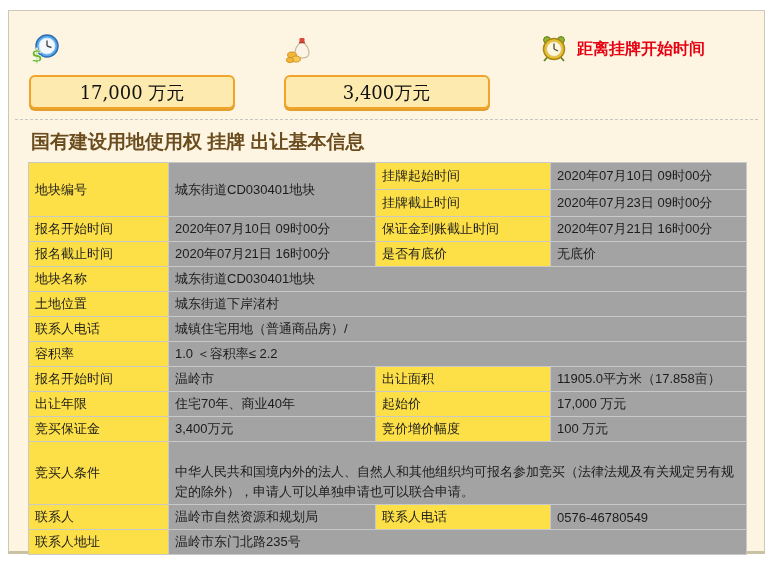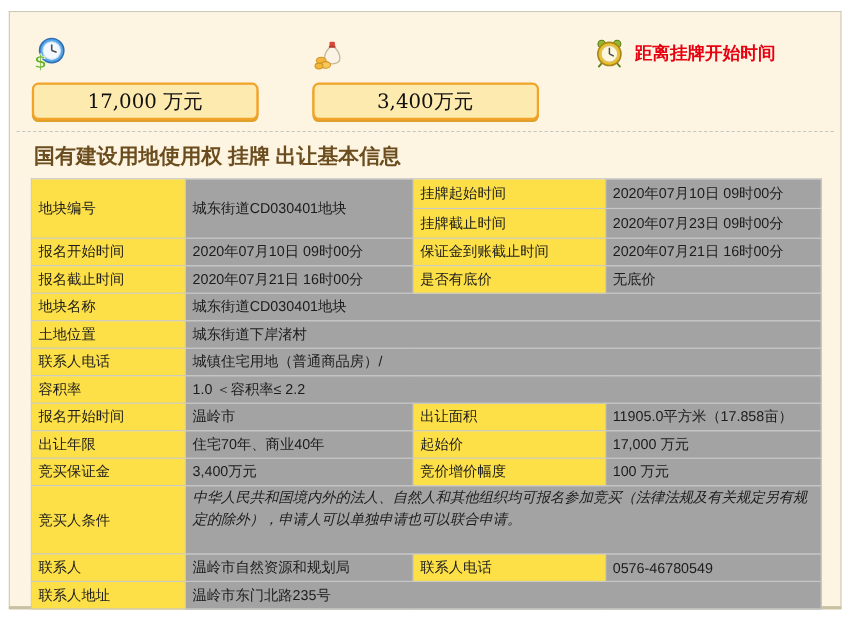--- a/index.html
+++ b/index.html
@@ -27,21 +27,21 @@
   
   .sec-title { padding:9px 0 7px 22px; font-size:19px; font-weight:bold; color:#6b4c1e; }
   
   table.tbl { margin-left:19px; width:718px; border-collapse:collapse;
     font-size:13px; color:#1c1c1c; table-layout:fixed; }
   table.tbl td { border:1px solid #c9c9c9; padding:2px 6px; height:25px; vertical-align:middle; }
   td.lbl { background:#fde047; }
   td.val { background:#a3a3a3; }
   tr.sub td { height:27px; }
   tr.tall td { height:62px; }
-  tr.tall td.val { vertical-align:top; padding-top:0; line-height:1.55;font-style:italic; }
+  tr.tall td.val { vertical-align:top; padding-top:20px; line-height:1.55; }
   .c1{width:140px}.c2{width:207px}.c3{width:175px}.c4{width:196px}
 </style>
 </head>
 <body>
 
 <div class="panel">
 
   <div class="summary">
 
     <div class="sum-col">

